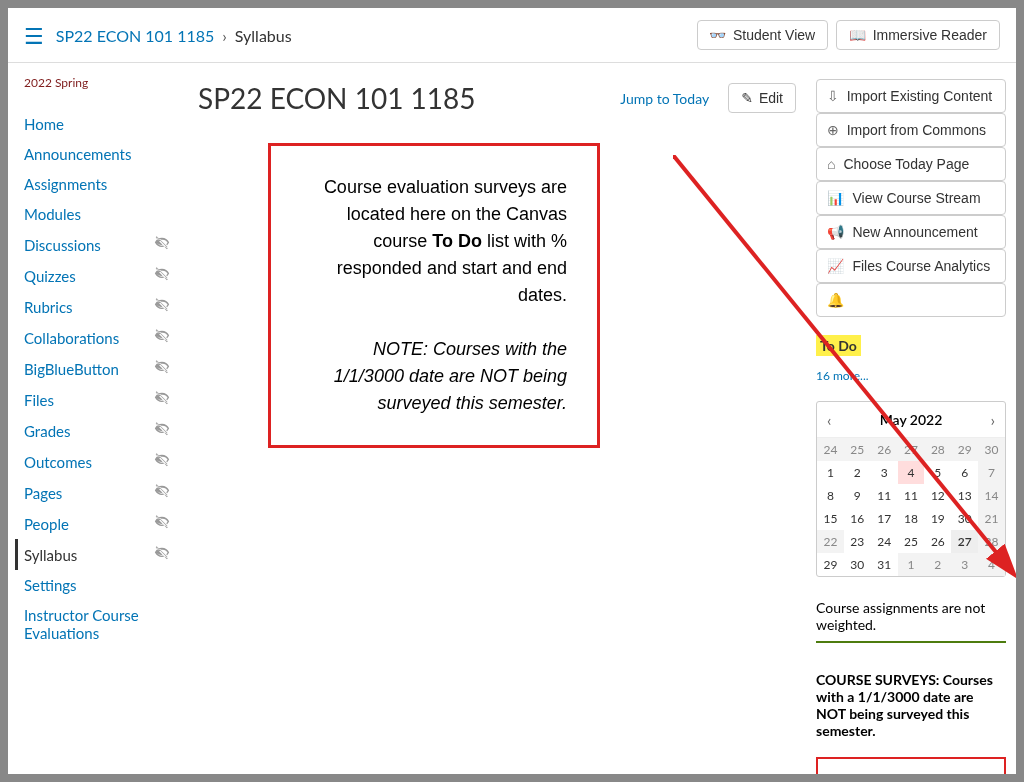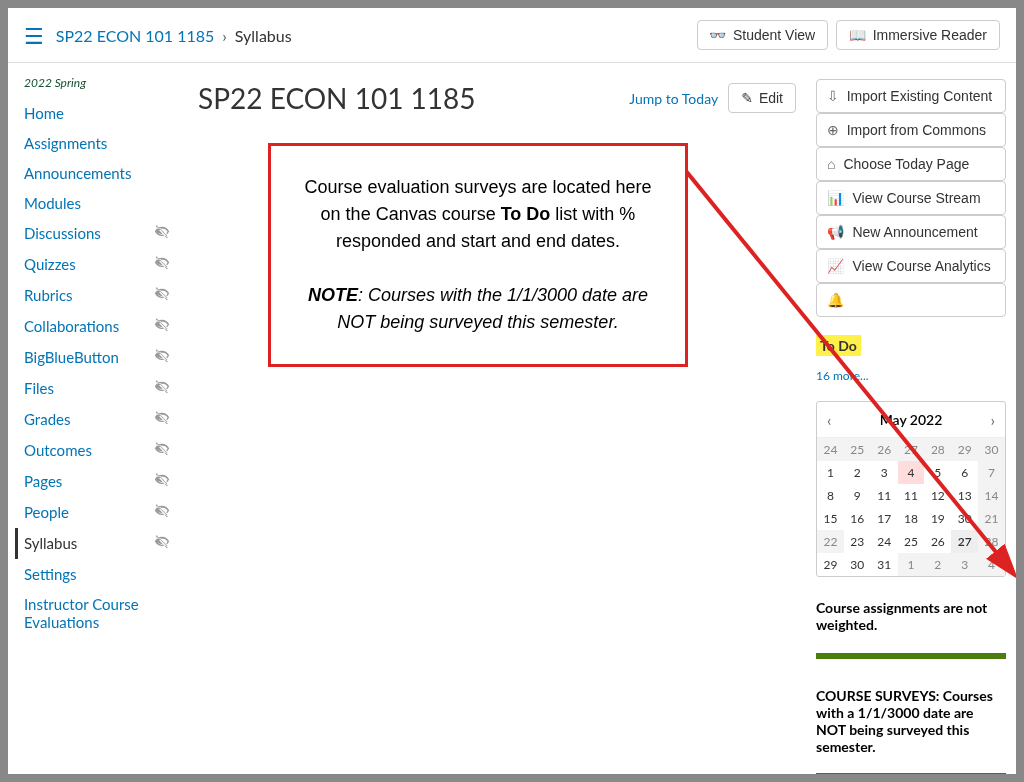--- a/index.html
+++ b/index.html
@@ -9,49 +9,49 @@
 .hamburger { color: #0374B5; font-size: 22px; margin-right: 12px; cursor: pointer; }
 .breadcrumb { flex: 1; display: flex; gap: 8px; align-items: center; font-size: 16px; }
 .breadcrumb .course { color: #0374B5; cursor: pointer; }
 .breadcrumb .sep { color: #555; }
 .breadcrumb .current { color: #333; }
 .top-buttons { display: flex; gap: 8px; }
 .btn { background: #fff; border: 1px solid #ccc; border-radius: 4px; padding: 6px 12px; font-size: 14px; cursor: pointer; display: inline-flex; align-items: center; gap: 6px; color: #333; }
 .btn .ico { font-size: 14px; }
 .main { display: flex; height: calc(100% - 55px); }
 .sidebar { width: 170px; padding: 12px 8px 12px 16px; font-size: 15px; }
-.term { font-style: italic; color: #14532d; font-size: 12px; margin-bottom: 8px; }
-.nav-item { display: flex; align-items: flex-start; justify-content: space-between; padding: 6px 0; }
+.term { color: #7f1d1d; font-size: 12px; margin-bottom: 19px; }
+.nav-item { display: flex; align-items: flex-end; justify-content: space-between; padding: 6px 0; }
 .nav-item a { color: #0374B5; text-decoration: none; cursor: pointer; }
 .nav-item.active { border-left: 3px solid #333; padding-left: 6px; margin-left: -9px; }
 .nav-item.active a { color: #333; }
 .eye-off { color: #999; font-size: 14px; }
 .content { flex: 1; padding: 18px 20px; position: relative; }
 .content-head { display: flex; align-items: center; justify-content: space-between; margin-bottom: 20px; }
 .content-head h1 { font-size: 28px; font-weight: 400; color: #333; }
-.head-actions { display: flex; align-items: center; gap: 10px; }
+.head-actions { display: flex; align-items: center; gap: 19px; }
 .head-actions .jump { color: #0374B5; font-size: 14px; cursor: pointer; }
-.callout { position: absolute; top: 80px; left: 90px; width: 420px; border: 3px solid #d22; background: #fff; padding: 28px 30px; text-align: center; font-family: Arial, sans-serif; font-size: 18px; color: #000; line-height: 1.5; z-index: 5; }
-.callout .note-label { font-weight: bold; font-style: italic; }
+.callout { position: absolute; top: 80px; left: 90px; width: 332px; border: 3px solid #d22; background: #fff; padding: 28px 30px; text-align: right; font-family: Arial, sans-serif; font-size: 18px; color: #000; line-height: 1.5; z-index: 5; }
+.callout .note-label { font-weight: normal; font-style: italic; }
 .callout .todo-bold { font-weight: bold; }
 .arrow-line { position: absolute; top: 92px; left: 495px; width: 357px; height: 435px; z-index: 4; pointer-events: none; }
 .rightcol { width: 200px; padding: 16px 10px 16px 0; display: flex; flex-direction: column; gap: 8px; font-size: 14px; }
 .side-btn { width: 100%; background: #fff; border: 1px solid #ccc; border-radius: 4px; padding: 8px 10px; font-size: 14px; cursor: pointer; display: flex; align-items: center; gap: 8px; color: #333; text-align: left; }
 .todo-header { background: #fff04a; padding: 2px 4px; font-weight: bold; margin-top: 10px; display: inline-block; color: #333; }
 .more-link { color: #0374B5; font-size: 12px; cursor: pointer; margin-top: 4px; }
 .calendar { border: 1px solid #ccc; border-radius: 3px; margin-top: 10px; }
 .cal-head { display: flex; align-items: center; justify-content: space-between; padding: 8px 10px; border-bottom: 1px solid #eee; }
 .cal-head .month { font-weight: 600; }
 .cal-nav { color: #666; cursor: pointer; font-size: 16px; }
 .cal-grid { display: grid; grid-template-columns: repeat(7, 1fr); text-align: center; font-size: 12px; }
 .cal-cell { padding: 4px 0; color: #333; }
 .cal-cell.dim { background: #f3f3f3; color: #888; }
 .cal-cell.today { background: #fdd; }
 .cal-cell.hl { background: #eee; font-weight: 600; }
-.weight-note { font-weight: bold; margin-top: 14px; border-bottom: 6px solid #4d7c0f; padding-bottom: 20px; }
+.weight-note { font-weight: normal; margin-top: 14px; border-bottom: 2px solid #4d7c0f; padding-bottom: 8px; }
 .survey-note { font-weight: bold; margin-top: 20px; font-size: 14px; }
 .survey-box { border: 2px solid #d22; margin-top: 10px; padding: 8px; }
 svg.eye { width: 16px; height: 16px; }
 </style>
 </head>
 <body>
 
 <div class="app">
 
   <div class="topbar">
@@ -75,24 +75,24 @@
 
   <div class="main">
 
     <div class="sidebar">
       <div class="term">2022 Spring</div>
       <div id="nav-list">
           <div class="nav-item">
             <a>Home</a>
           </div>
           <div class="nav-item">
+            <a>Announcements</a>
+          </div>
+          <div class="nav-item">
             <a>Assignments</a>
-          </div>
-          <div class="nav-item">
-            <a>Announcements</a>
           </div>
           <div class="nav-item">
             <a>Modules</a>
           </div>
           <div class="nav-item">
             <a>Discussions</a>
             <span class="eye-off"><svg class="eye" viewBox="0 0 24 24">
                 <path fill="#999" d="M12 6c-4 0-7.3 2.5-9 6 1.7 3.5 5 6 9 6 1.2 0 2.3-.2 3.3-.6l-1.6-1.6c-.5.1-1.1.2-1.7.2-3 0-5.7-1.8-7.1-4 1-1.6 2.6-2.9 4.5-3.5L8 7.1C6.4 7.9 5 9.3 4.1 11c1.4 2.2 4.1 4 7.1 4 .6 0 1.2-.1 1.7-.2L3.3 5.2l1.4-1.4 16 16-1.4 1.4-3.6-3.6C14.3 18 13.2 18 12 18c-4 0-7.3-2.5-9-6 .9-1.9 2.4-3.4 4.2-4.4L5.6 6C4 7 2.6 8.5 1.6 10.4l-.3.6.3.6c1.9 3.9 5.7 6.4 10.4 6.4 1.6 0 3.1-.3 4.5-.9l2.1 2.1 1.4-1.4-16-16L2.6 3.2 5 5.6C7 4.6 9.4 4 12 4c4.7 0 8.5 2.5 10.4 6.4l.3.6-.3.6c-.7 1.4-1.6 2.6-2.7 3.6l-1.4-1.4c.8-.7 1.5-1.6 2-2.6-1.4-2.2-4.1-4-7.1-4-.6 0-1.2.1-1.7.2l-1.6-1.6C10.9 6.1 11.4 6 12 6z"></path>
               </svg></span>
           </div>
@@ -214,21 +214,21 @@
           <button class="side-btn">
             <span style="color: rgb(102, 102, 102);">📊</span>
             <span>View Course Stream</span>
           </button>
           <button class="side-btn">
             <span style="color: rgb(102, 102, 102);">📢</span>
             <span>New Announcement</span>
           </button>
           <button class="side-btn">
             <span style="color: rgb(102, 102, 102);">📈</span>
-            <span>View Course Analytics</span>
+            <span>Files Course Analytics</span>
           </button>
           <button class="side-btn">
             <span style="color: rgb(102, 102, 102);">🔔</span>
           </button>
         </div>
 
       <div><span class="todo-header">To Do</span></div>
       <span class="more-link">16 more...</span>
 
       <div class="calendar">

